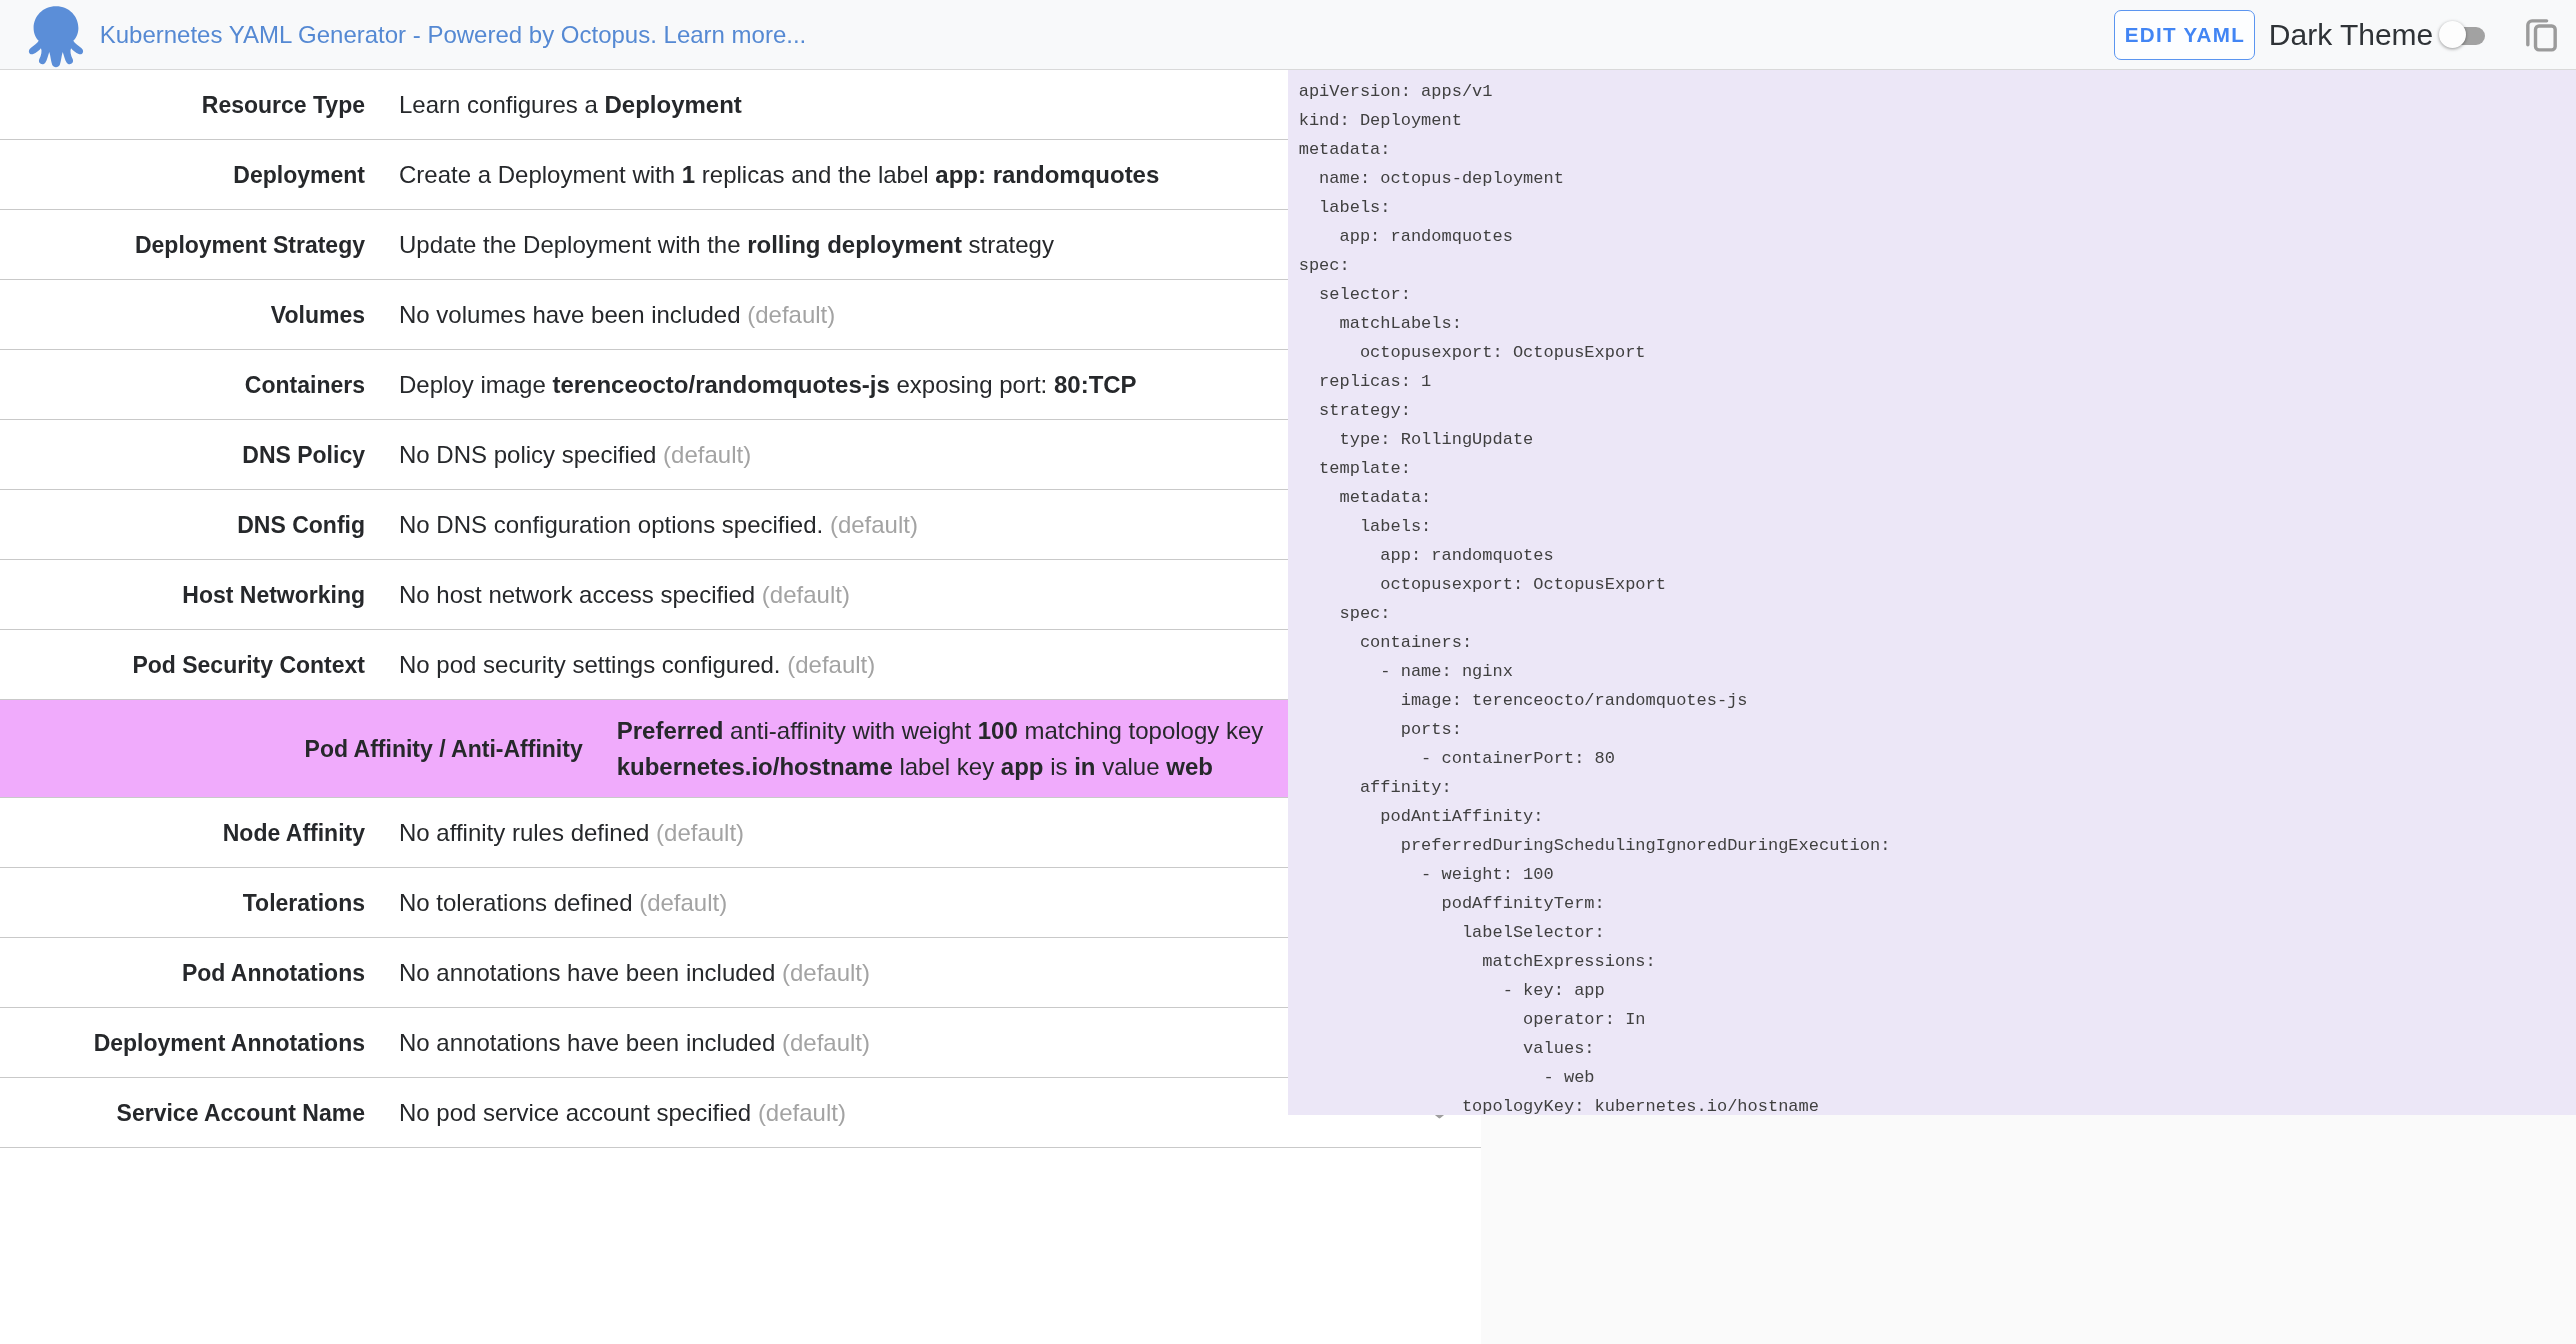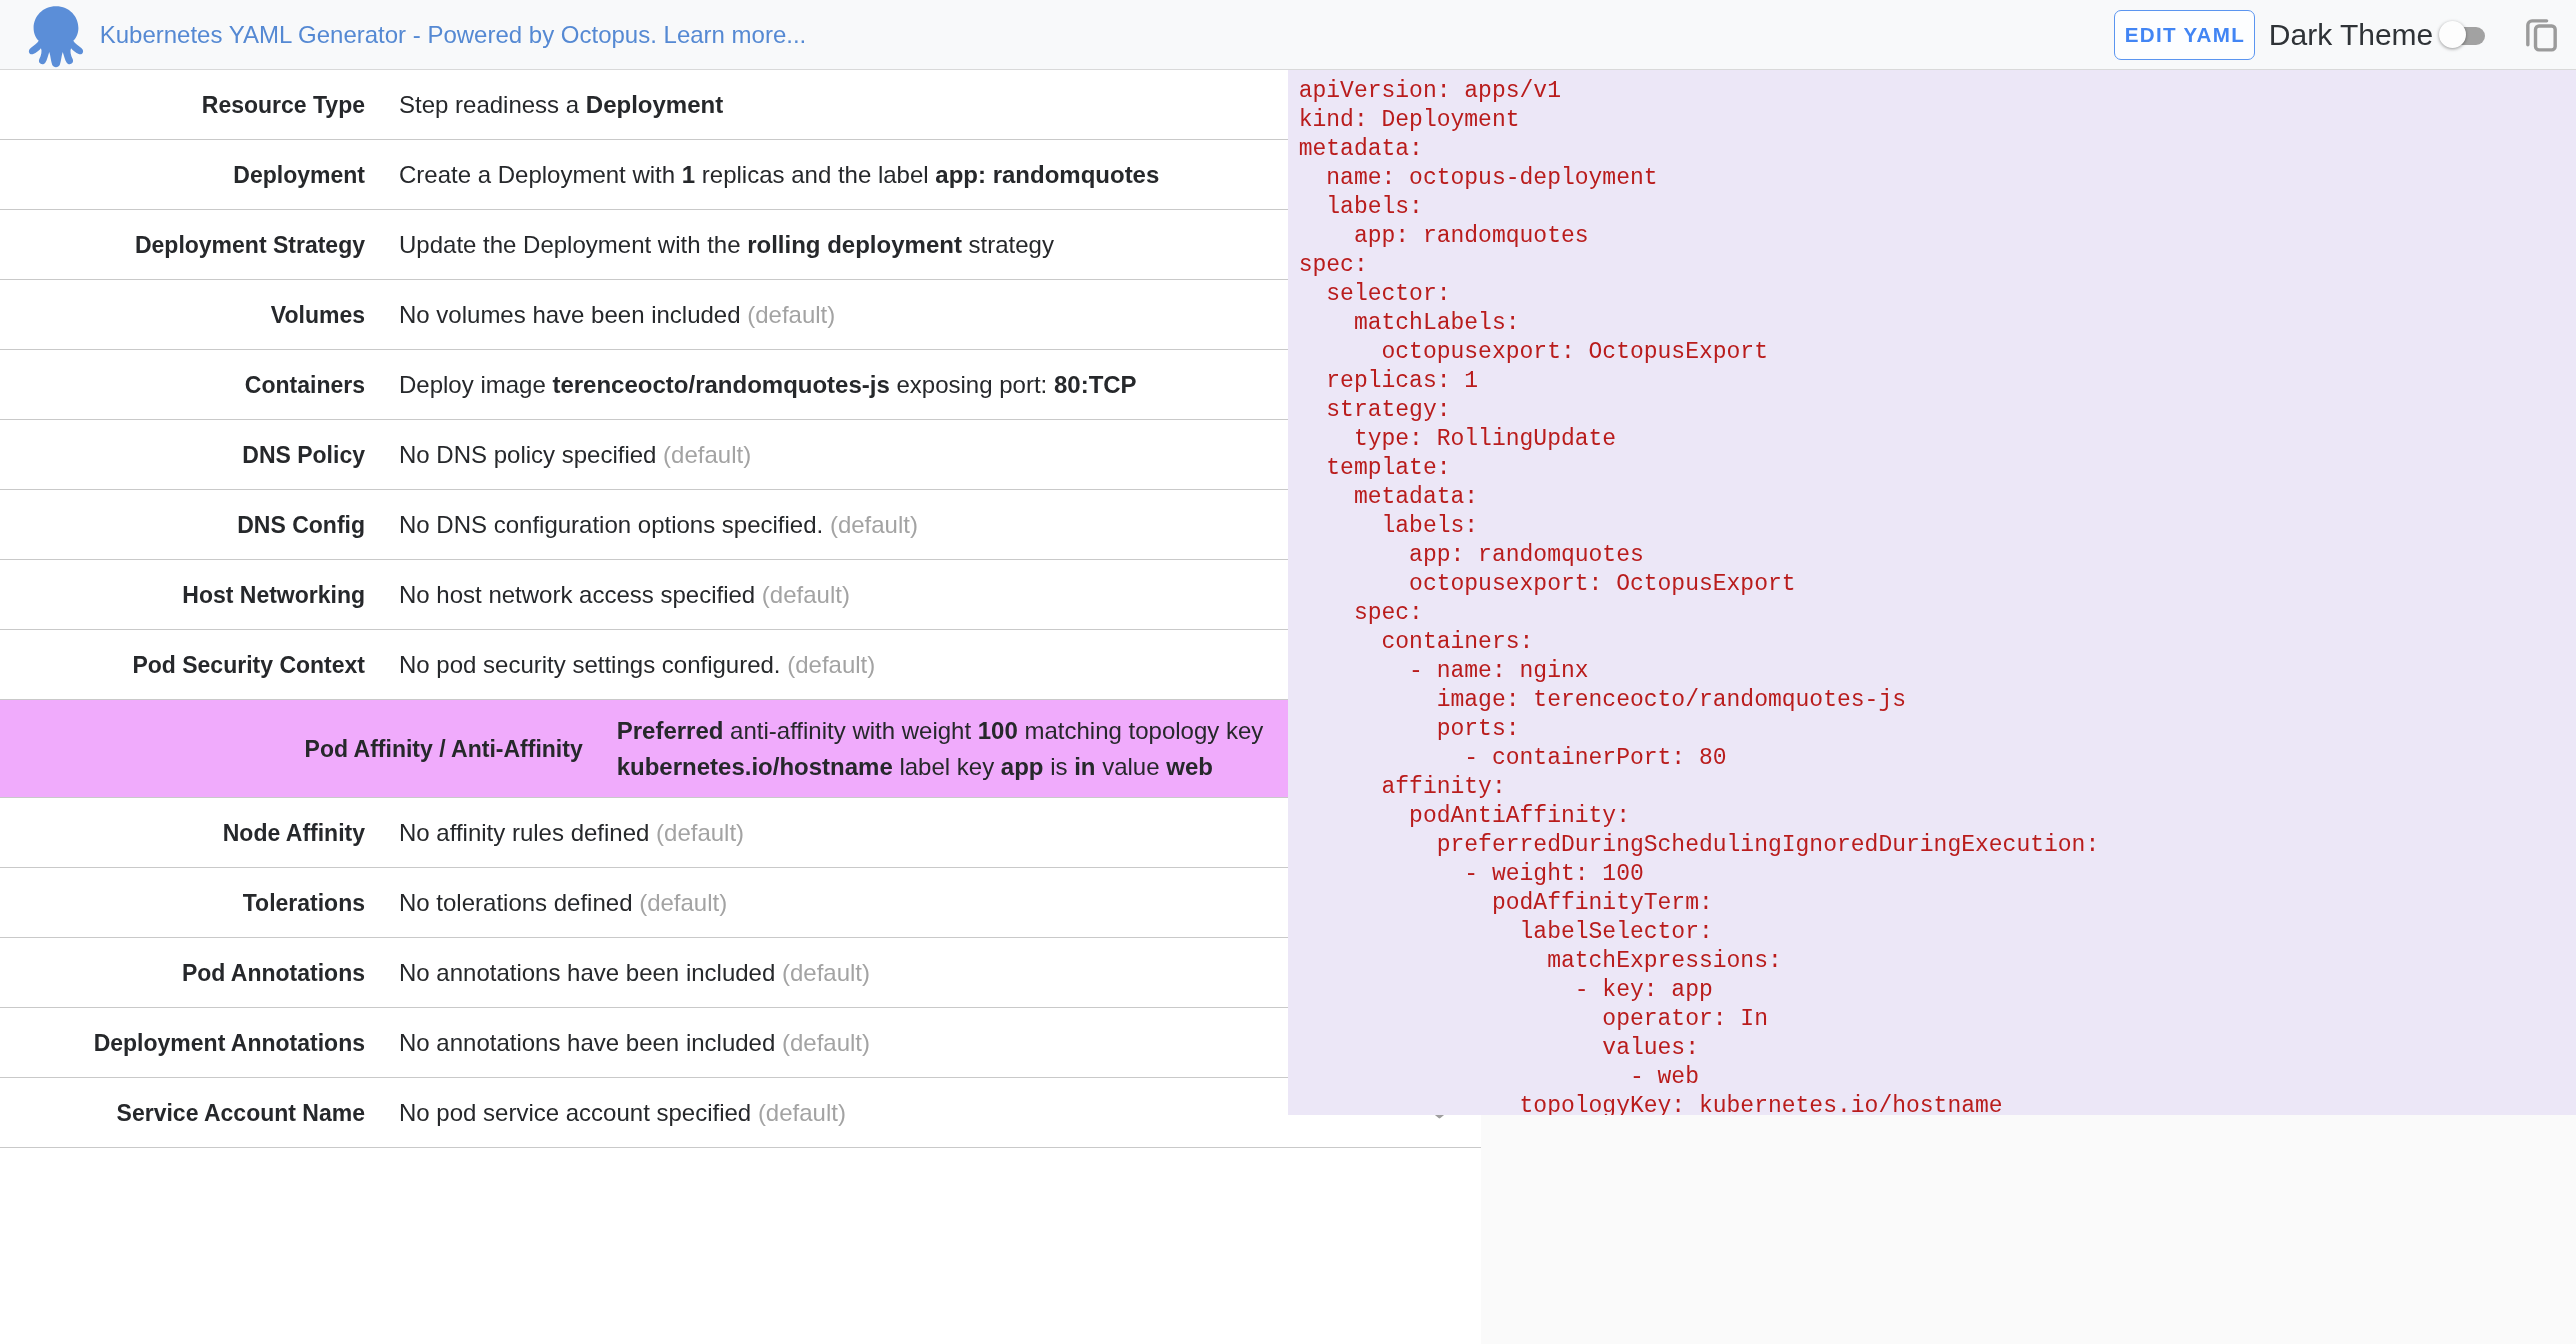--- a/index.html
+++ b/index.html
@@ -48,23 +48,23 @@
   .row-desc .m{color:#a3a3a3;}
   .chev{
     position:absolute;right:29.5px;top:50%;transform:translateY(-50%);
     width:25px;height:13.4px;color:#9e9e9e;
   }
   .row.highlighted .chev{color:#5f6368;width:28px;height:15px;}
   
   .yaml{
     position:absolute;left:1288px;top:70px;width:1288px;height:1045px;
     margin:0;box-sizing:border-box;overflow:hidden;
-    background:#ece7f7;color:#b91c1c;
+    background:#ece7f7;color:#404040;
     font-family:"Liberation Mono",monospace;
-    font-size:23px;line-height:29px;
+    font-size:17px;line-height:29px;
     padding:7.2px 0 0 10.7px;white-space:pre;
   }
 </style>
 </head>
 <body>
 
 <div class="header">
   <svg class="logo" viewBox="0 0 100 100">
     <path fill="#5b8ed8" d="M50 2 C29 2 15 18 15 36 C15 45 18.5 51.5 23 56
       C20.5 60.5 15 63.5 10.5 67 C5 71.5 8 78.5 14.5 76.5 C19 75 23.5 71 26.5 67.5
@@ -84,21 +84,21 @@
   </span>
   <svg class="copy-icon" viewBox="0 0 48 48">
     <path d="M30 8 H13 a5 5 0 0 0 -5 5 V36" fill="none" stroke="currentColor" stroke-width="4" stroke-linecap="round"></path>
     <rect x="17" y="14" width="23" height="28" rx="4" fill="none" stroke="currentColor" stroke-width="4"></rect>
   </svg>
 </div>
 
 <div class="left-panel">
   <div class="row">
     <div class="row-label">Resource Type</div>
-    <div class="row-desc"><span>Step readiness a </span><span class="b">Deployment</span></div>
+    <div class="row-desc"><span>Learn configures a </span><span class="b">Deployment</span></div>
     <svg class="chev" viewBox="0 0 28 15">
       <polyline points="2,2 14,12 26,2" fill="none" stroke="currentColor" stroke-width="3.2" stroke-linecap="round" stroke-linejoin="round"></polyline>
     </svg>
   </div>
 
   <div class="row">
     <div class="row-label">Deployment</div>
     <div class="row-desc"><span>Create a Deployment with </span><span class="b">1</span><span> replicas and the label </span><span class="b">app: randomquotes</span></div>
     <svg class="chev" viewBox="0 0 28 15">
       <polyline points="2,2 14,12 26,2" fill="none" stroke="currentColor" stroke-width="3.2" stroke-linecap="round" stroke-linejoin="round"></polyline>

